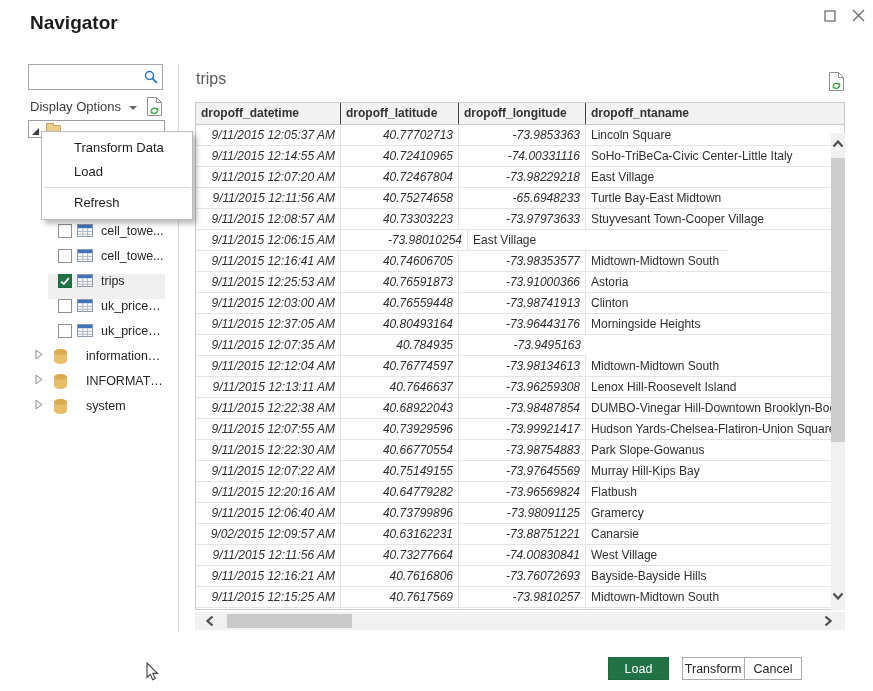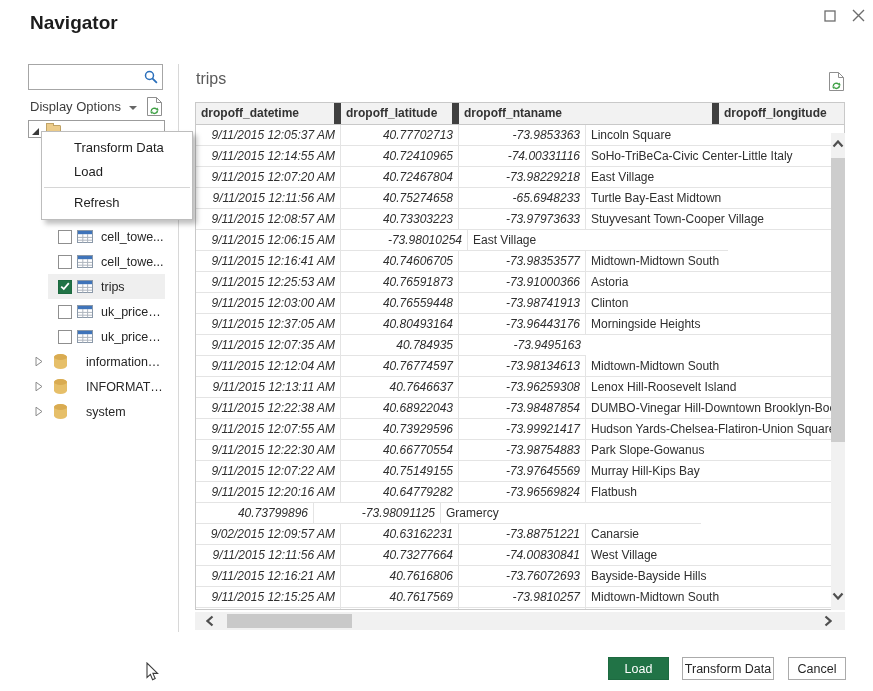--- a/index.html
+++ b/index.html
@@ -20,39 +20,39 @@
   .refresh-ico{position:absolute;cursor:pointer}
   .sidebar-refresh{left:146px;top:96px}
   .preview-refresh{left:828px;top:71px}
 
   .tree-root{position:absolute;left:28px;top:120px;width:137px;height:18px;border:1px solid #9c9c9c;background:#fff}
   .expanded-caret{position:absolute;left:3px;top:7px;width:0;height:0;border-bottom:7px solid #3a3a3a;border-left:7px solid transparent}
   .folder{position:absolute;left:17px;top:4px;width:15px;height:10px;background:#eccc8b;border:1px solid #c0a367;border-radius:1px}
   .folder::before{content:"";position:absolute;top:-3px;left:-1px;width:6px;height:2px;background:#eccc8b;border:1px solid #c0a367;border-bottom:none}
 
   .tree{position:absolute;left:28px;top:199px;width:137px}
-  .tree-row{height:25px;display:flex;align-items:center;font-size:12.5px;color:#262626;cursor:pointer;white-space:nowrap}
+  .tree-row{height:25px;display:flex;align-items:flex-start;font-size:12.5px;color:#262626;cursor:pointer;white-space:nowrap}
   .tree-row.selected{background:linear-gradient(#efefef,#efefef) no-repeat 20px 0 / 117px 100%}
   .checkbox{width:14px;height:14px;border:1px solid #8f8f8f;background:#fff;display:inline-flex;align-items:center;justify-content:center;flex:none;margin-left:30px}
   .checkbox.checked{background:#217346;border-color:#1d6a40}
   .table-ico{margin-left:5px;flex:none;display:flex}
   .tbl-label{margin-left:8px;overflow:hidden;text-overflow:ellipsis}
   .collapse-caret{margin-left:7px;flex:none;display:flex}
   .db-ico{margin-left:11px;width:13px;height:15px;position:relative;flex:none}
   .db-body{position:absolute;left:0;top:0;width:13px;height:15px;background:#e6bf69;border-radius:6.5px/3.5px}
   .db-cap{position:absolute;left:0;top:0;width:13px;height:6px;background:#d9ab51;border-radius:50%}
   .db-label{margin-left:19px;overflow:hidden;text-overflow:ellipsis}
 
   .vdivider{position:absolute;left:178px;top:64px;width:1px;height:568px;background:#d8d8d8}
 
   .preview-title{position:absolute;left:196px;top:70px;font-size:16px;color:#5a5a5a}
 
   .ptable{position:absolute;left:195px;top:102px;width:650px;height:508px;border:1px solid #c9c9c9;overflow:hidden;background:#fff}
   .thead{display:flex;height:22px;background:#f2f2f2;border-bottom:1px solid #c9c9c9}
-  .th{flex:none;border-right:7px solid #404040;padding-left:5px;line-height:20px;overflow:hidden;white-space:nowrap;font-weight:700;font-size:12px;color:#333}
+  .th{flex:none;border-right:1px solid #404040;padding-left:5px;line-height:20px;overflow:hidden;white-space:nowrap;font-weight:700;font-size:12px;color:#333}
   .th:last-child{border-right:none}
   .tr{display:flex;height:21px}
   .td{flex:none;border-right:1px solid #e4e4e4;border-bottom:1px solid #e4e4e4;line-height:20px;font-size:12px;color:#2f2f2f;overflow:hidden;white-space:nowrap}
   .td:last-child{border-right:none}
   .td.num{font-style:italic;text-align:right;padding-right:5px}
   .td.txt{padding-left:5px}
 
   .vscroll{position:absolute;left:831px;top:133px;width:14px;height:477px;background:#f1f1f1}
   .vthumb{position:absolute;left:0;top:25px;width:14px;height:284px;background:#cdcdcd}
   .sarrow{position:absolute;display:flex;align-items:center;justify-content:center;width:14px;height:12px}
@@ -68,21 +68,21 @@
   .harrow.left{left:8px}
   .harrow.right{right:10px}
 
   .context-menu{position:absolute;left:41px;top:131px;width:152px;background:#fff;border:1px solid #bdbdbd;box-shadow:4px 4px 5px rgba(0,0,0,.25);padding:4px 0;z-index:10}
   .menu-item{height:24px;line-height:24px;padding-left:32px;font-size:13px;color:#1e1e1e;cursor:pointer}
   .menu-divider{border-top:1px solid #d6d6d6;margin:3px 2px}
 
   .btn{position:absolute;top:657px;height:23px;border:1px solid #ababab;background:#fff;font-size:12.5px;font-family:inherit;color:#262626;cursor:pointer}
   .btn.primary{left:608px;width:61px;background:#217346;border-color:#1d6a40;color:#fff}
   .btn.transform{left:682px;width:92px}
-  .btn.cancel{left:788px;width:58px}
+  .btn.cancel{left:744px;width:58px}
 
   .cursor{position:absolute;left:146px;top:662px;z-index:20;pointer-events:none}
 </style>
 </head>
 <body>
 
 <div class="dlg-title">Navigator</div>
 
 <button class="win-btn max">
     <span><svg width="12" height="12">
@@ -261,22 +261,22 @@
       <path d="M5.2 15.2 a3.2 3.2 0 0 1 5.4 -2.1" fill="none" stroke="#3fa045" stroke-width="1.4"></path>
       <polygon points="11.4,11.6 9.9,14 12.7,14.2" fill="#3fa045"></polygon>
       <path d="M11.6 14.4 a3.2 3.2 0 0 1 -5.4 2.1" fill="none" stroke="#3fa045" stroke-width="1.4"></path>
       <polygon points="5.4,18 6.9,15.6 4.1,15.4" fill="#3fa045"></polygon>
     </svg></span>
 
 <div class="ptable">
   <div class="thead">
       <div class="th" style="width:145px">dropoff_datetime</div>
       <div class="th" style="width:118px">dropoff_latitude</div>
+      <div class="th" style="width:127px">dropoff_longitude</div>
       <div class="th" style="width:260px">dropoff_ntaname</div>
-      <div class="th" style="width:127px">dropoff_longitude</div>
     </div>
   <div class="tbody">
       <div class="tr">
         <div class="td num" style="width:145px">9/11/2015 12:05:37 AM</div>
         <div class="td num" style="width:118px">40.77702713</div>
         <div class="td num" style="width:127px">-73.9853363</div>
         <div class="td txt" style="width:260px">Lincoln Square</div>
       </div>
       <div class="tr">
         <div class="td num" style="width:145px">9/11/2015 12:14:55 AM</div>
@@ -372,20 +372,21 @@
         <div class="td num" style="width:127px">-73.97645569</div>
         <div class="td txt" style="width:260px">Murray Hill-Kips Bay</div>
       </div>
       <div class="tr">
         <div class="td num" style="width:145px">9/11/2015 12:20:16 AM</div>
         <div class="td num" style="width:118px">40.64779282</div>
         <div class="td num" style="width:127px">-73.96569824</div>
         <div class="td txt" style="width:260px">Flatbush</div>
       </div>
       <div class="tr">
+        <div class="td num" style="width:145px">9/11/2015 12:06:40 AM</div>
         <div class="td num" style="width:118px">40.73799896</div>
         <div class="td num" style="width:127px">-73.98091125</div>
         <div class="td txt" style="width:260px">Gramercy</div>
       </div>
       <div class="tr">
         <div class="td num" style="width:145px">9/02/2015 12:09:57 AM</div>
         <div class="td num" style="width:118px">40.63162231</div>
         <div class="td num" style="width:127px">-73.88751221</div>
         <div class="td txt" style="width:260px">Canarsie</div>
       </div>

